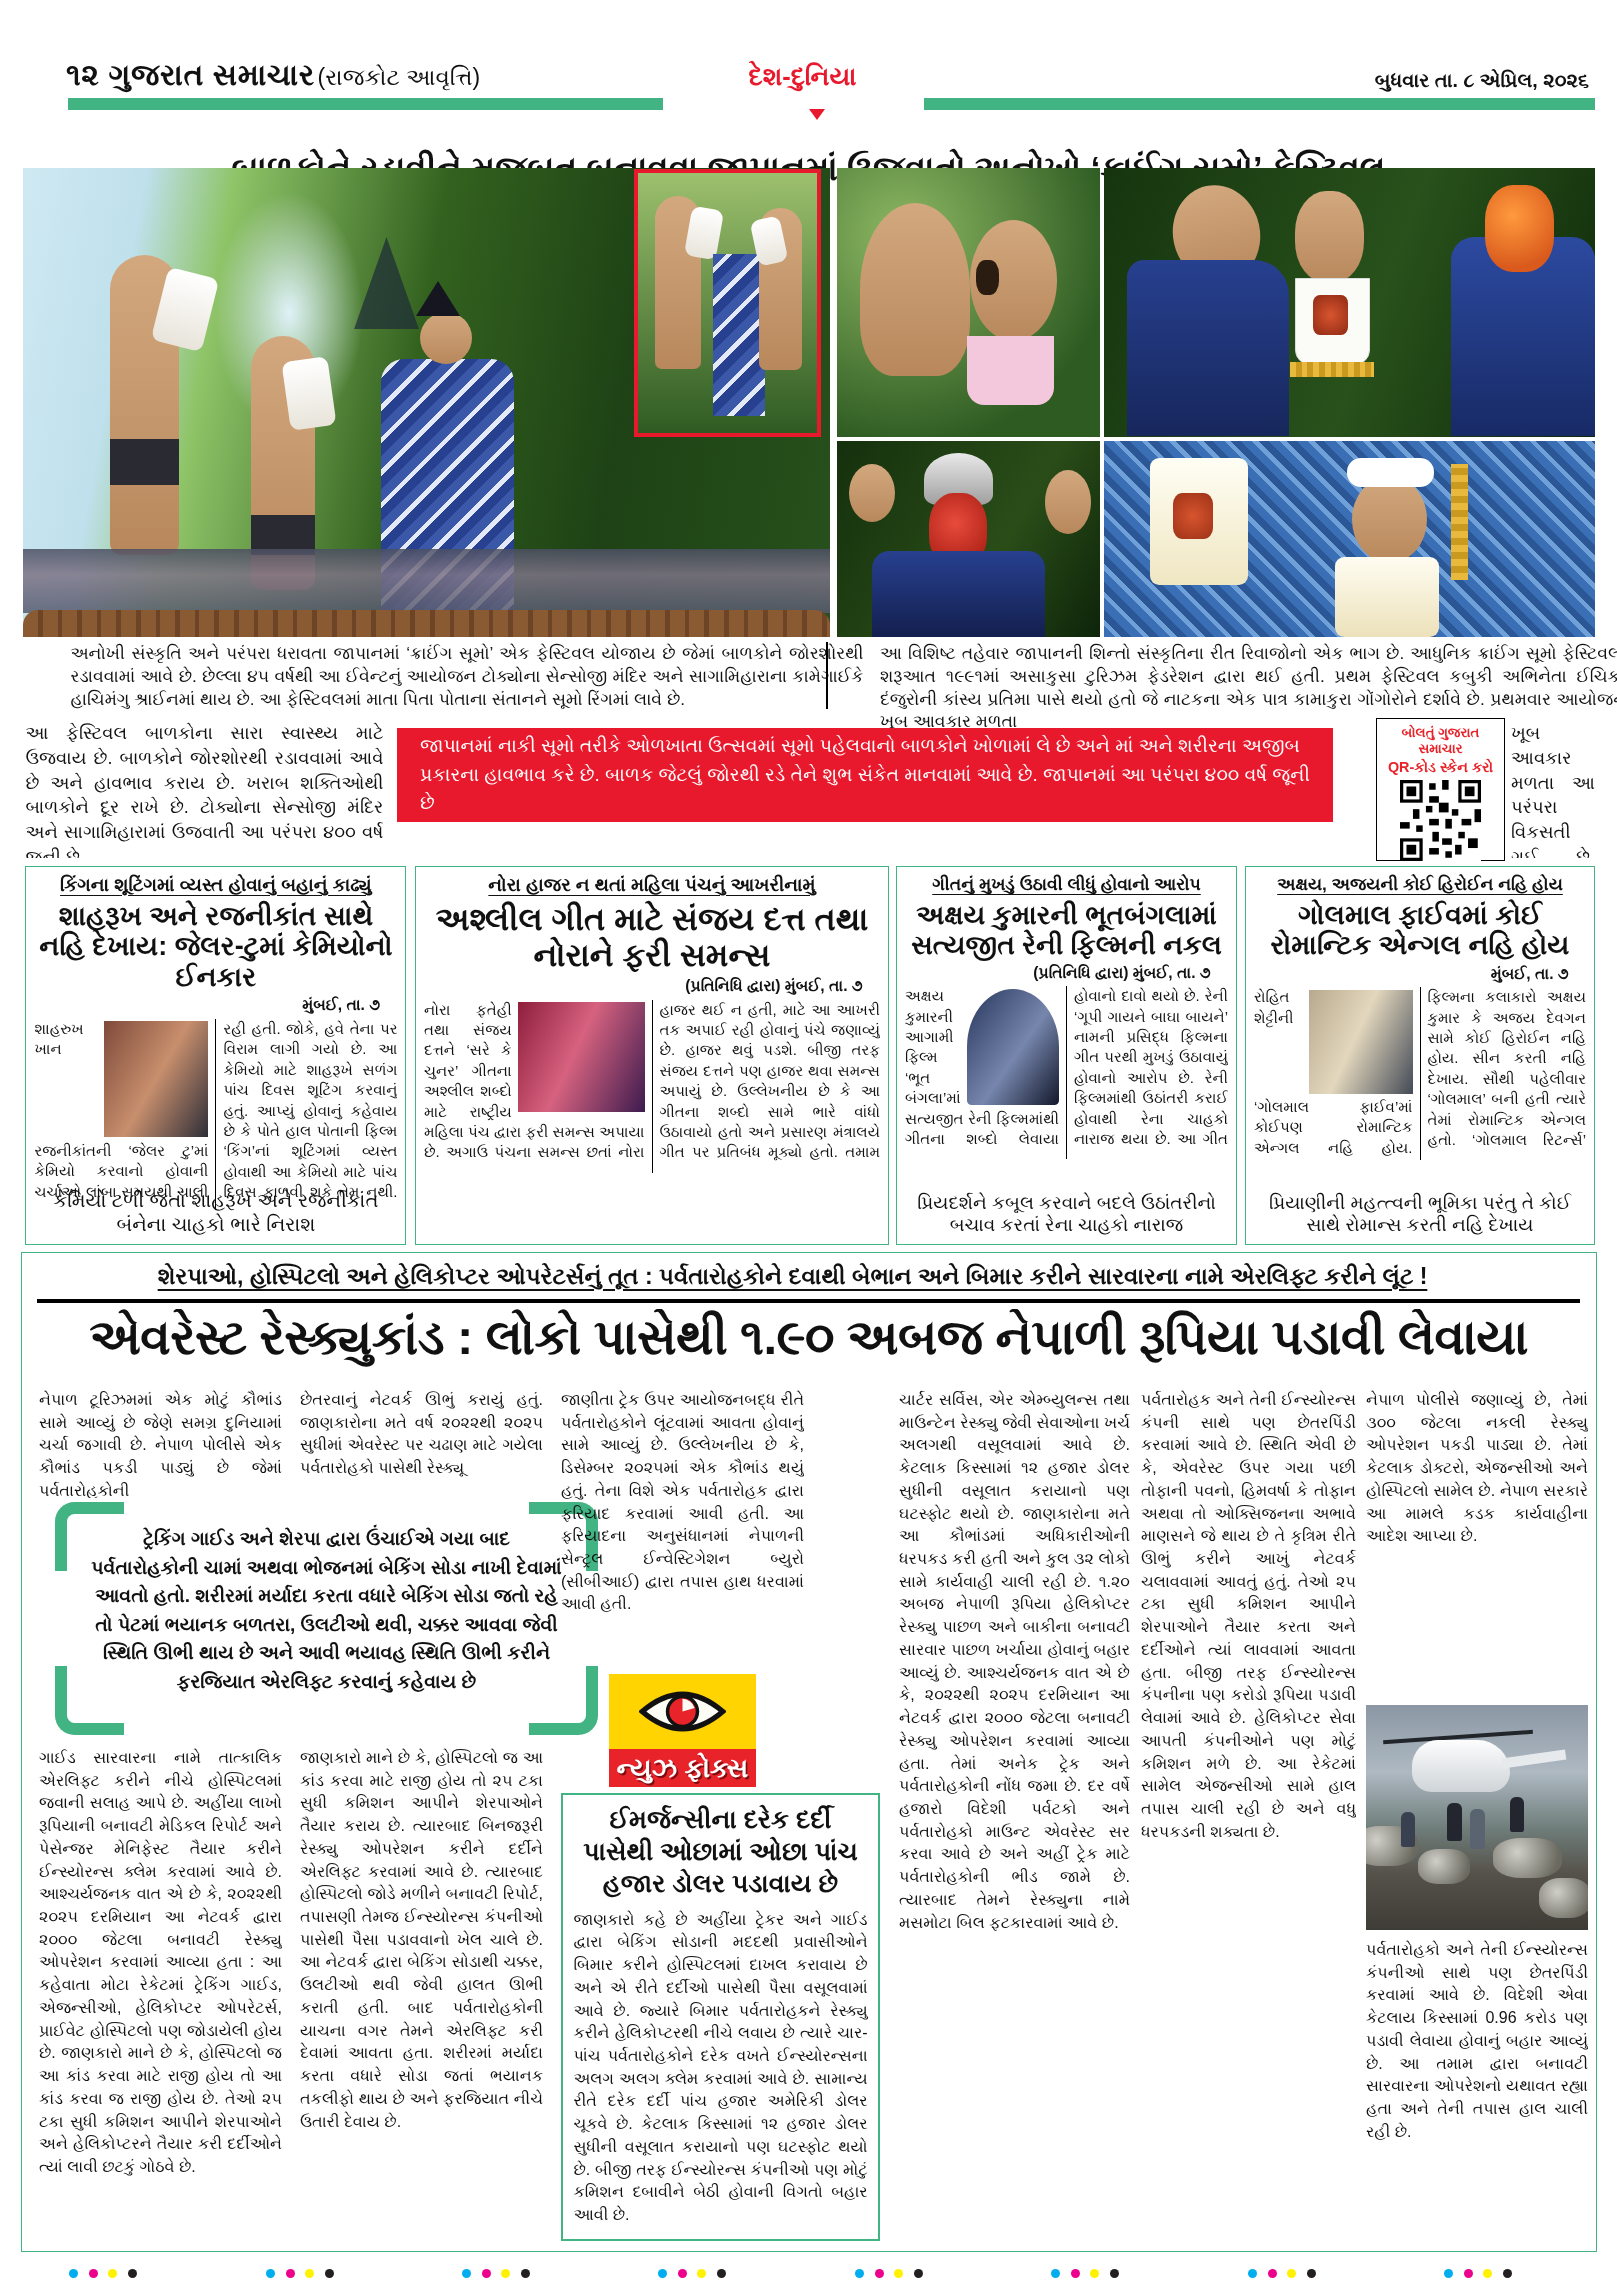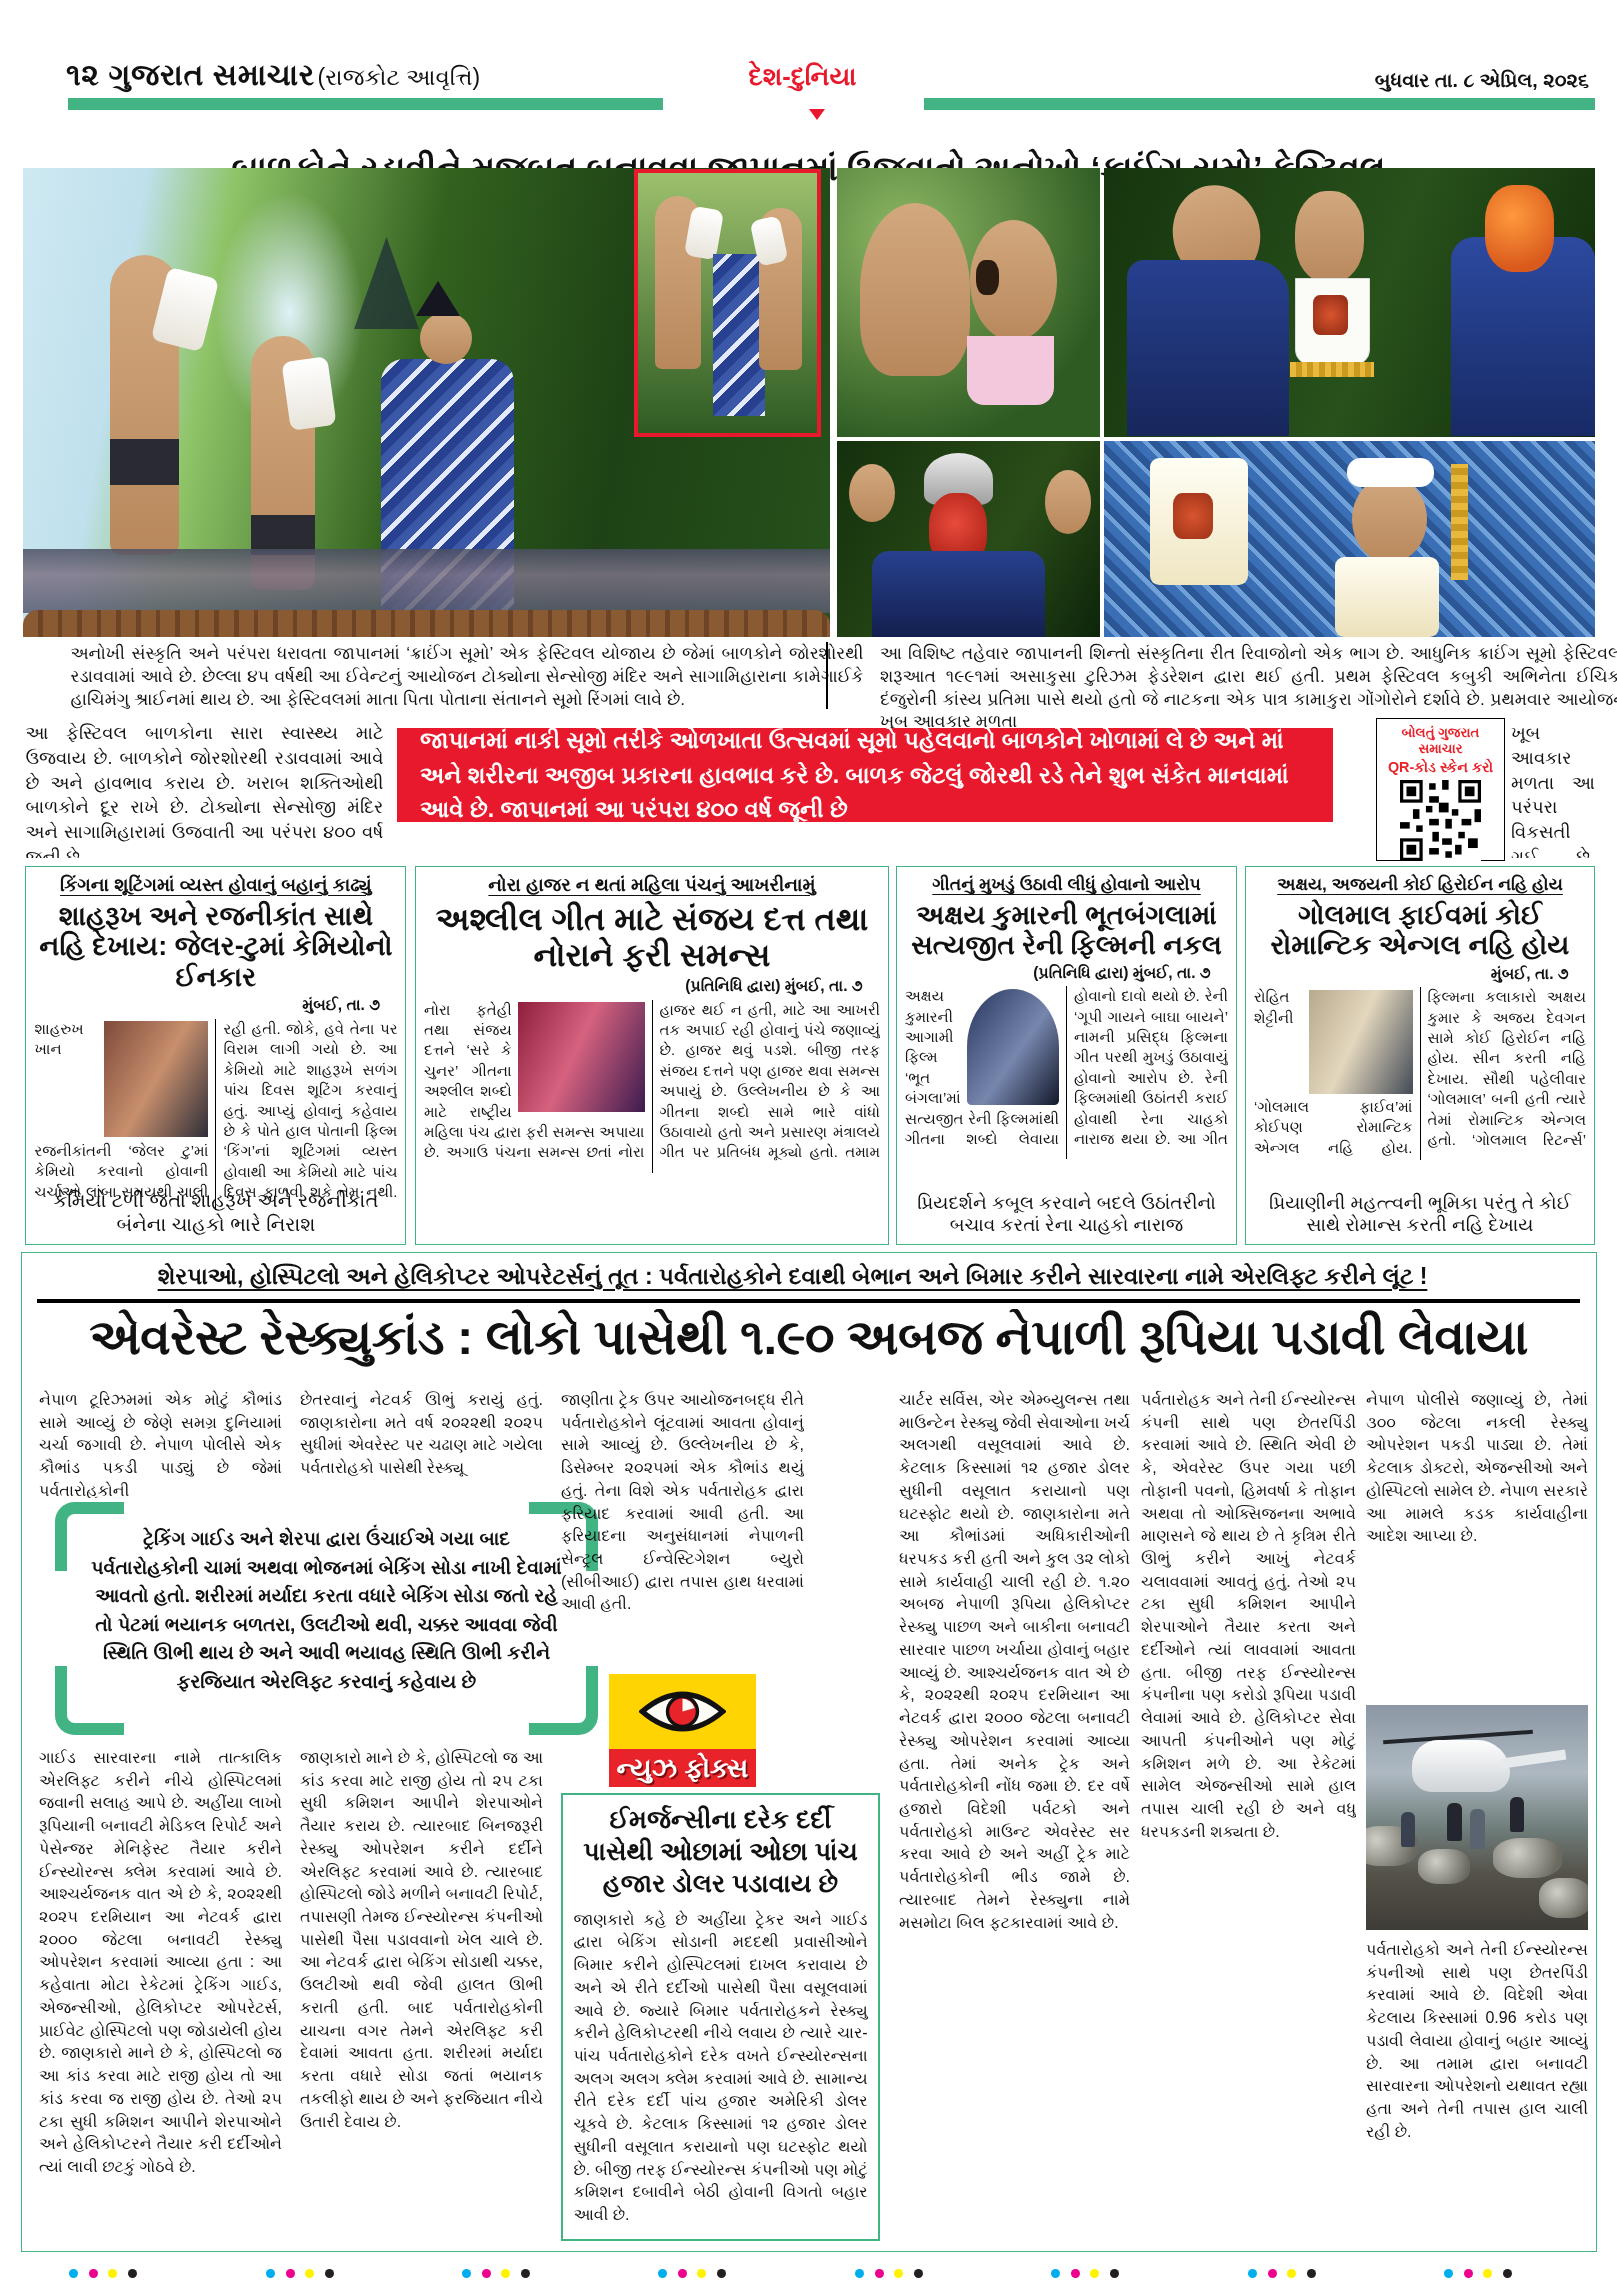--- a/index.html
+++ b/index.html
@@ -39,21 +39,21 @@
   .rope{background:repeating-linear-gradient(90deg,#8a5a33 0 15px,#6d4426 15px 19.6px);border-radius:15px 15px 0 0;}
   .bib-pink{background:#f3c7dc;border-radius:0 0 17.3px 17.3px;}
   .bib-white{background:#fdfdfb;border-radius:0 0 15px 15px;box-shadow:0 3.5px 0 #d9a built,inset 0 0 0 1.2px #eee;}
   .fringe{background:repeating-linear-gradient(90deg,#e8b93c 0 5.8px,#c99a1f 5.8px 11.6px);}
   .mask-orange{background:radial-gradient(circle at 40% 35%,#ff9a3d,#d95a1c 75%);border-radius:40%;}
   .mask-red{background:radial-gradient(circle at 45% 40%,#e84b3c,#b02318 75%);border-radius:42%;}
   .happi{background:linear-gradient(#27408f,#17275c);}
   .mesh{background:repeating-linear-gradient(45deg,#3b6fb5 0 8px,#6fa0d8 8px 12.7px,#2c5796 12.7px 19.6px);}
   .caption{font-size:17.3px;line-height:1.32;margin-left:45px;}
   
-  .redbox{background:var(--red);color:#fff;font-size:23px;line-height:1.5;font-weight:700;display:flex;align-items:center;justify-content:center;padding:8px 23px;}
+  .redbox{background:var(--red);color:#fff;font-size:19px;line-height:1.5;font-weight:400;display:flex;align-items:center;justify-content:center;padding:8px 23px;}
   
   .qrbox{border:1.7px solid #000;background:#fff;padding:5.8px 4.6px;text-align:center;}
   .qr-line1{color:var(--logored);font-size:13.3px;font-weight:700;}
   .qr-line2{color:var(--logored);font-size:14.4px;font-weight:800;margin-top:2.3px;}
   
   .artbox{border:1.7px solid var(--green);background:#fff;padding:7px 8px;}
   .kicker{font-size:18.5px;font-weight:700;text-decoration:underline;text-underline-offset:3.5px;}
   .art-headline{font-weight:800;line-height:1.14;margin-top:4.6px;}
   .byline{font-size:15.6px;font-weight:700;text-align:right;padding-right:17.3px;margin-top:3.5px;}
   .art-body{font-size:15px;line-height:1.36;text-align:justify;column-count:2;column-gap:15px;column-rule:1.2px solid #000;margin-top:4.6px;}

